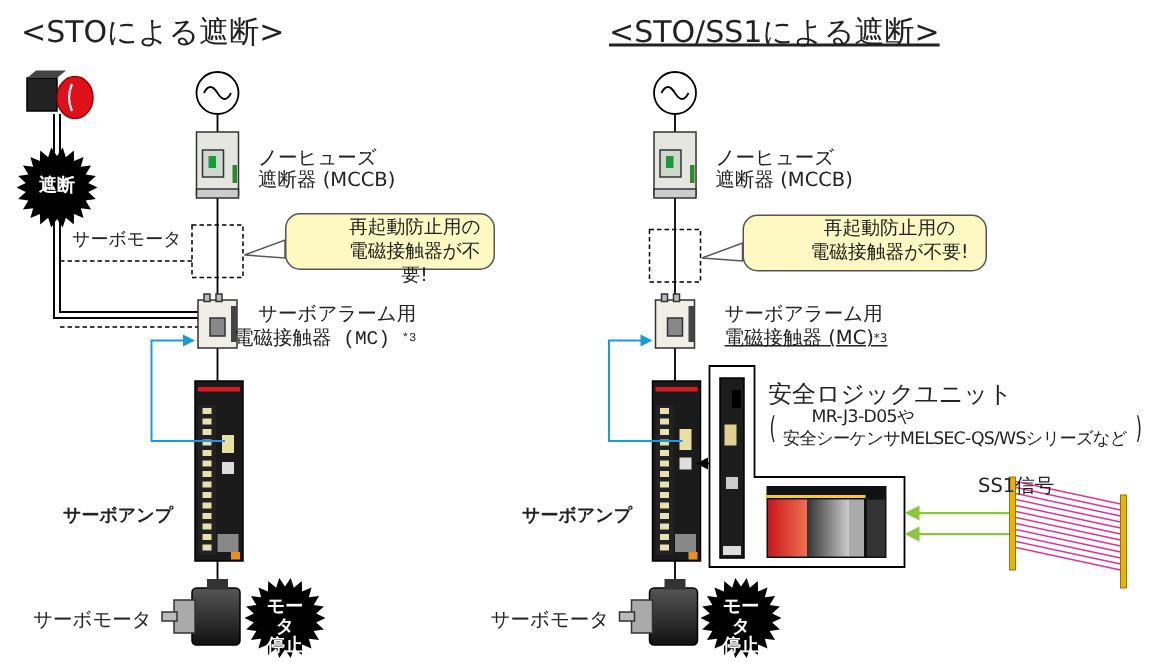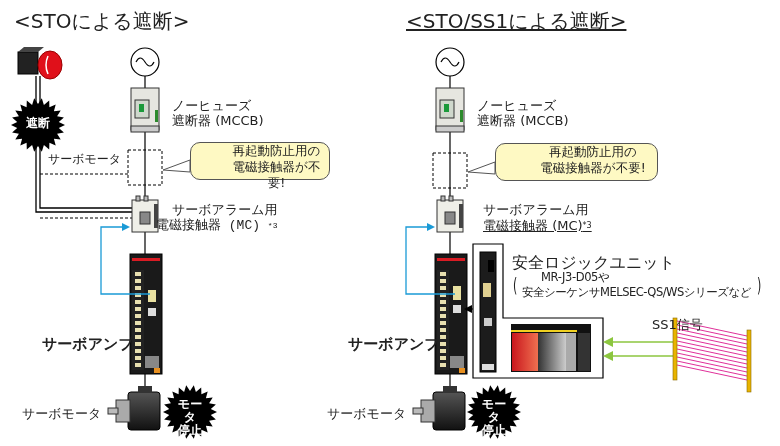--- a/index.html
+++ b/index.html
@@ -1,20 +1,20 @@
 <!DOCTYPE html>
 <html><head>
 <meta charset="utf-8">
 <style>
   html,body{margin:0;padding:0;background:#fff;}
   body{width:780px;height:446px;position:relative;overflow:hidden;font-family:"DejaVu Sans","Liberation Sans",sans-serif;color:#222;}
   .abs{position:absolute;}
   .title{font-size:20px;letter-spacing:0px;white-space:nowrap;}
   .lbl{font-size:13px;line-height:15px;white-space:nowrap;}
-  .lbl-bold{font-size:15px;font-weight:bold;white-space:nowrap;text-align:right;}
+  .lbl-bold{font-size:12px;font-weight:bold;white-space:nowrap;text-align:right;}
   .sup{font-size:8px;vertical-align:top;}
   .bubble{border:1px solid #555;border-radius:10px;background:#fef9c3;text-align:center;font-size:12.5px;line-height:16px;padding-left:33px;}
   svg.full{position:absolute;left:0;top:0;}
   .burst-text{color:#fff;font-weight:bold;text-align:center;font-size:12px;line-height:13px;}
 </style>
 </head>
 <body>
 
 <svg class="full" width="780" height="446" viewBox="0 0 780 446">
   <defs>

